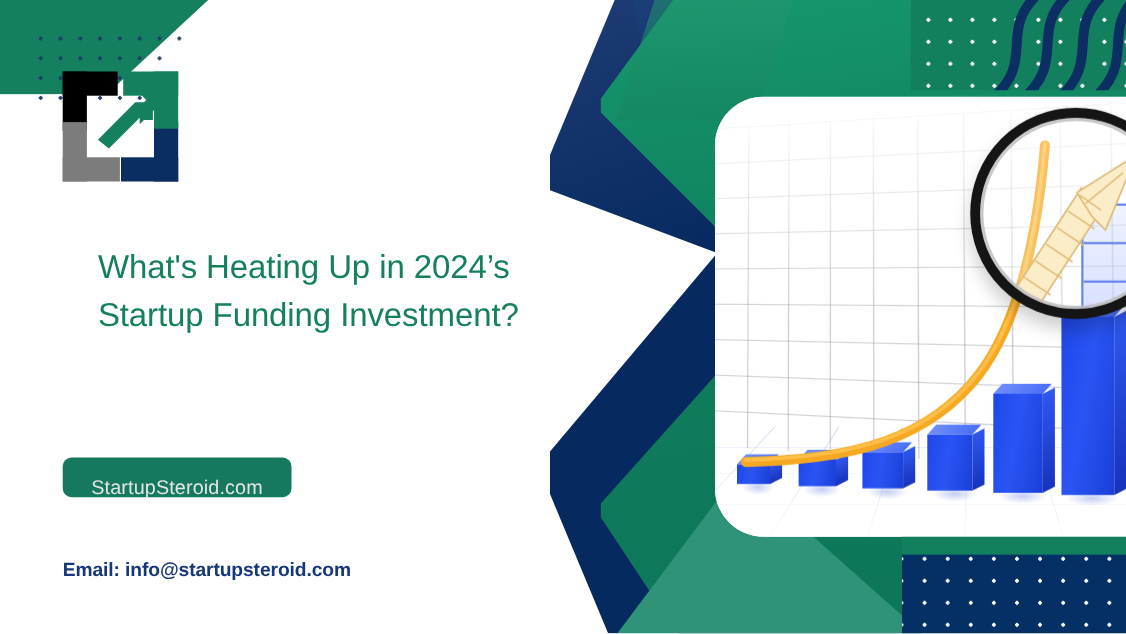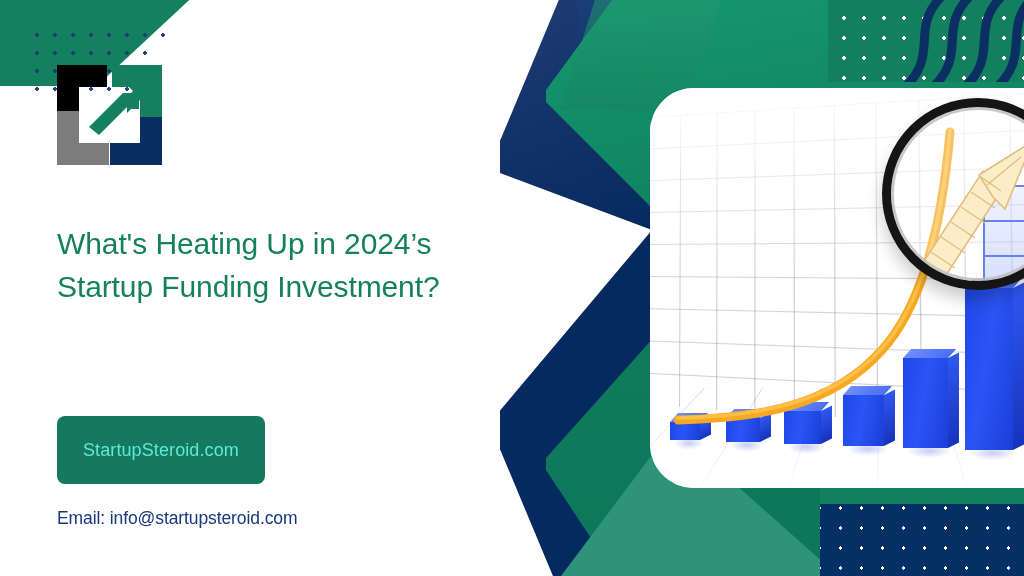--- a/index.html
+++ b/index.html
@@ -42,33 +42,33 @@
 
   
   .left-col { position:absolute; left:57px; top:210px; width:470px; }
   .headline {
     font-size:37px; font-weight:700; color:#0b2e63;
     letter-spacing:-0.4px; line-height:1.1;
   }
   .subhead {
     margin-top:13px;
     font-size:30px; font-weight:400; color:#15805e;
-    line-height:1.42; letter-spacing:-0.1px;
+    line-height:1.42; letter-spacing:-0.1px;margin-left:32px;
   }
   .cta {
     position:absolute; left:57px; top:416px;
-    background:#14795e; color:#5eead4;
+    background:#14795e; color:#e5e5e5;
     border:none; border-radius:8px;
-    padding:0 26px; height:68px; line-height:54px;
+    padding:0 26px; height:36px; line-height:54px;
     font-size:18px; font-family:"Liberation Sans", sans-serif;
     cursor:pointer; letter-spacing:.1px;
   }
   .email {
     position:absolute; left:57px; top:508px;
-    font-size:17.5px; font-weight:400; color:#16377a; letter-spacing:-0.1px;
+    font-size:17.5px; font-weight:700; color:#16377a; letter-spacing:-0.1px;
   }
 
   
   .art { position:absolute; left:500px; top:0; width:524px; height:576px; overflow:hidden; }
 
   .chev { position:absolute; }
 
   
   .chev-navy {
     left:-8px; top:-70px; width:560px; height:730px;

